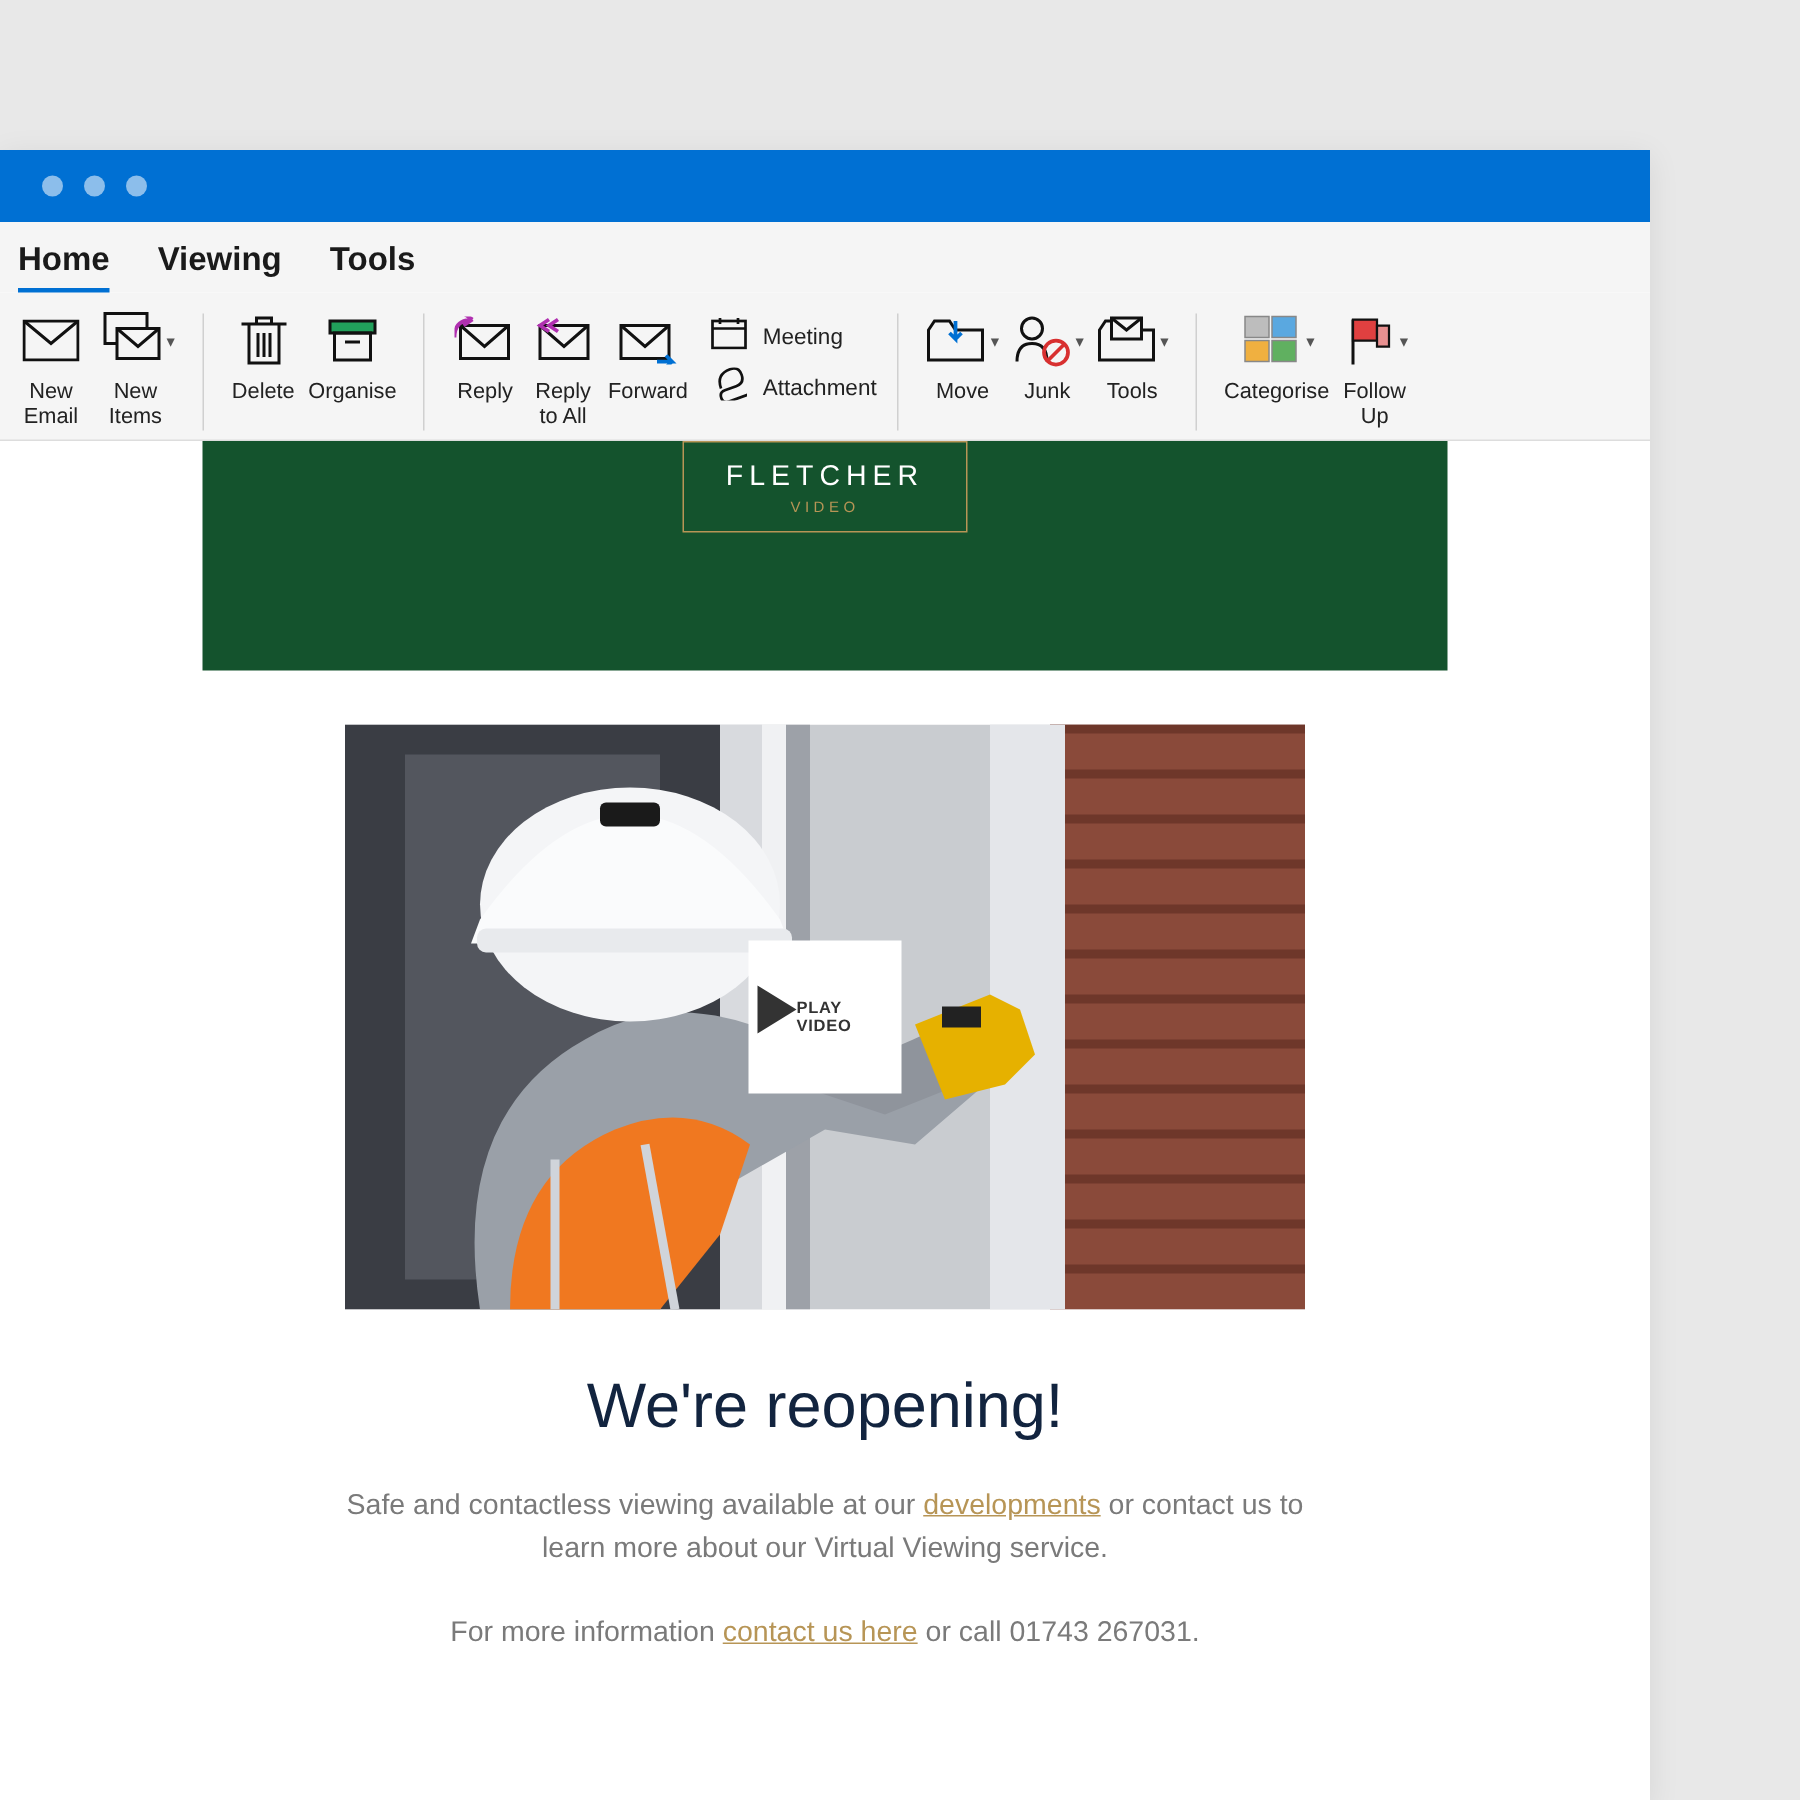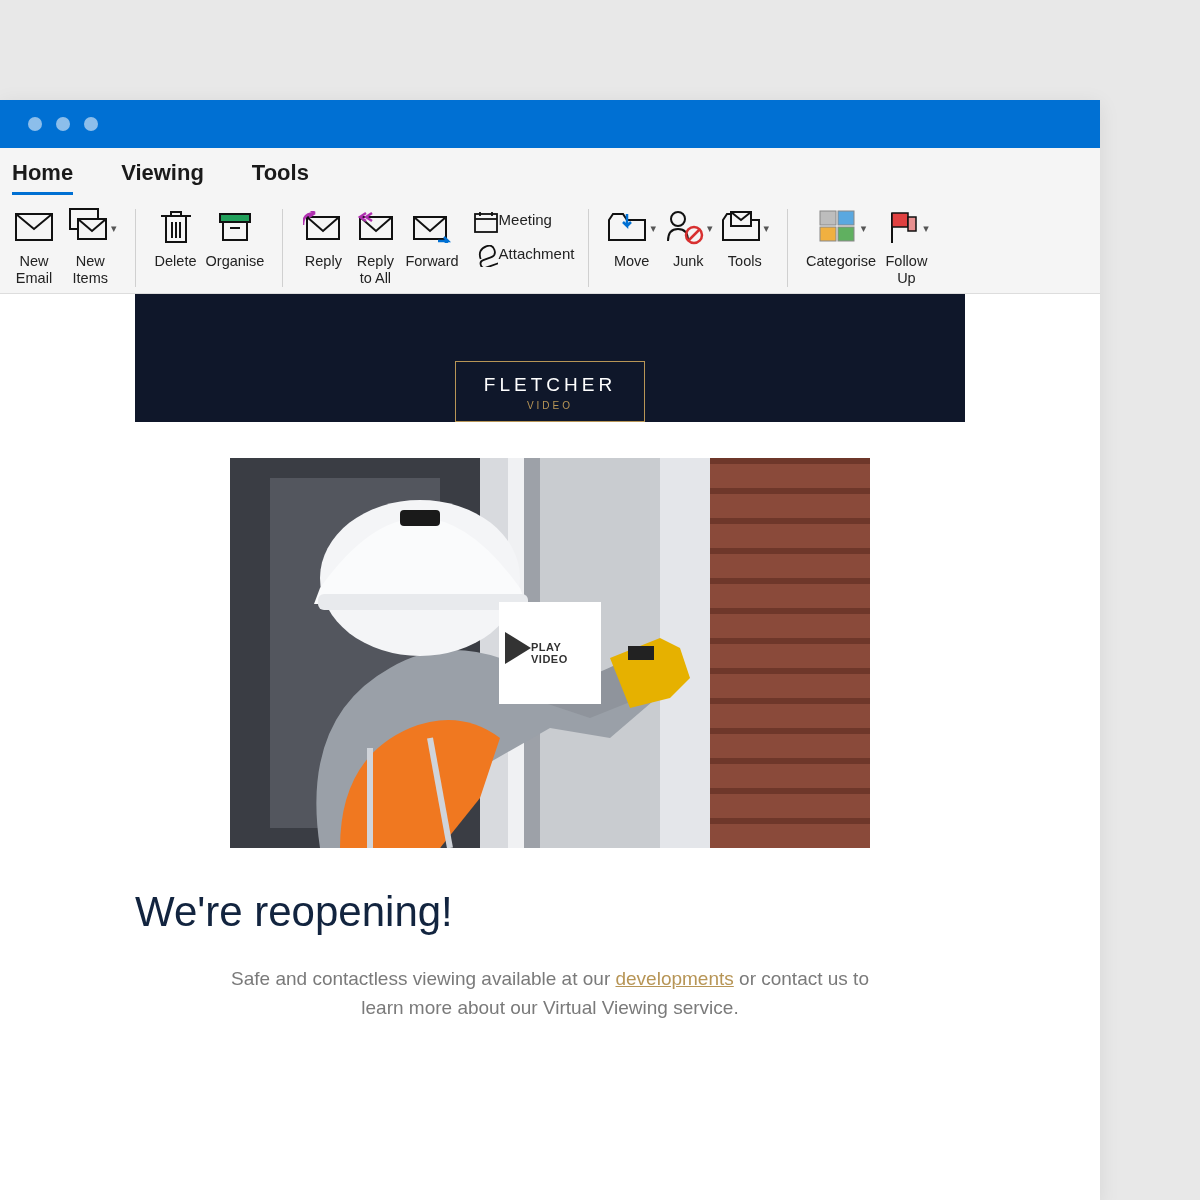--- a/index.html
+++ b/index.html
@@ -22,21 +22,21 @@
     height: 48px;
     background: #0070d3;
     display: flex;
     align-items: center;
     padding-left: 28px;
     gap: 14px;
   }
   .traffic { width: 14px; height: 14px; border-radius: 50%; background: rgba(255,255,255,0.55); }
   .tabs {
     display: flex;
-    gap: 48px;
+    gap: 32px;
     padding: 12px 12px 0 12px;
     background: #f5f5f5;
     font-size: 22px;
   }
   .tab { font-weight: 600; color: #1a1a1a; padding-bottom: 6px; cursor: pointer; }
   .tab.active { border-bottom: 3px solid #0070d3; }
   .ribbon {
     display: flex;
     align-items: flex-start;
     background: #f5f5f5;
@@ -47,38 +47,38 @@
   .divider { width: 1px; height: 78px; background: #d0d0d0; margin: 4px 14px 0 14px; }
   .rbtn {
     display: flex; flex-direction: column; align-items: center;
     font-size: 14.5px; color: #222; text-align: center;
     min-width: 52px; padding: 0 4px; cursor: pointer; line-height: 1.15;
   }
   .rbtn .ic { height: 44px; display: flex; align-items: center; justify-content: center; }
   .rbtn .lbl { margin-top: 4px; }
   .caret { font-size: 11px; color: #555; margin-left: 3px; position: relative; top: 1px; }
   .stack { display: flex; flex-direction: column; gap: 12px; font-size: 15px; color: #222; }
-  .stack-row { display: flex; align-items: flex-start; cursor: pointer; }
+  .stack-row { display: flex; align-items: flex-end; gap: 10px; cursor: pointer; }
   .stack-row .sic { width: 26px; height: 22px; display:flex; align-items:center; justify-content:center; }
 
   .mailbody {
     background: #fff;
     width: 100%;
     height: 910px;
     overflow: hidden;
   }
   .email {
     width: 830px;
     margin: 0 auto;
     background: #fff;
   }
   .brandbar {
-    background: #0f172a;
-    height: 128px;
-    display: flex; align-items: flex-end; justify-content: center;
+    background: #14532d;
+    height: 153px;
+    display: flex; align-items: flex-start; justify-content: center;
   }
   .brandbox {
     border: 1.5px solid #b79556;
     padding: 12px 28px 10px 28px;
     text-align: center;
     letter-spacing: 4px;
   }
   .brandbox .b1 { color: #fff; font-size: 19px; font-weight: 500; }
   .brandbox .b2 { color: #b79556; font-size: 10px; letter-spacing: 3px; margin-top: 4px; }
 
@@ -96,21 +96,21 @@
   .playbox .tri {
     width: 0; height: 0;
     border-left: 26px solid #333;
     border-top: 16px solid transparent;
     border-bottom: 16px solid transparent;
     margin-bottom: 10px; margin-left: 6px;
   }
   .playbox .pl { font-size: 11px; letter-spacing: .5px; color:#333; font-weight:600; }
 
   .headline {
-    color:#12243f; font-size:42px; font-weight:400;
+    text-align:center; color:#12243f; font-size:42px; font-weight:400;
     margin: 40px 0 28px 0;
   }
   .para {
     text-align:center; color:#7a7a7a; font-size:19px; line-height:1.55;
     width: 640px; margin: 0 auto 26px auto;
   }
   .para a { color:#b79556; text-decoration: underline; }
 </style>
 </head>
 <body>
@@ -363,17 +363,20 @@
         </div>
       </div>
 
       <h1 class="headline">We're reopening!</h1>
 
 
       <p class="para">
         <span>Safe and contactless viewing available at our </span><a href="#">developments</a><span> or contact us to learn more about our Virtual Viewing service.</span>
       </p>
 
+      <p class="para">
+        <span>For more information </span><a href="#">contact us here</a><span> or call 01743 267031.</span>
+      </p>
 
     </div>
   </div>
 
 </div>
 
 </body></html>

